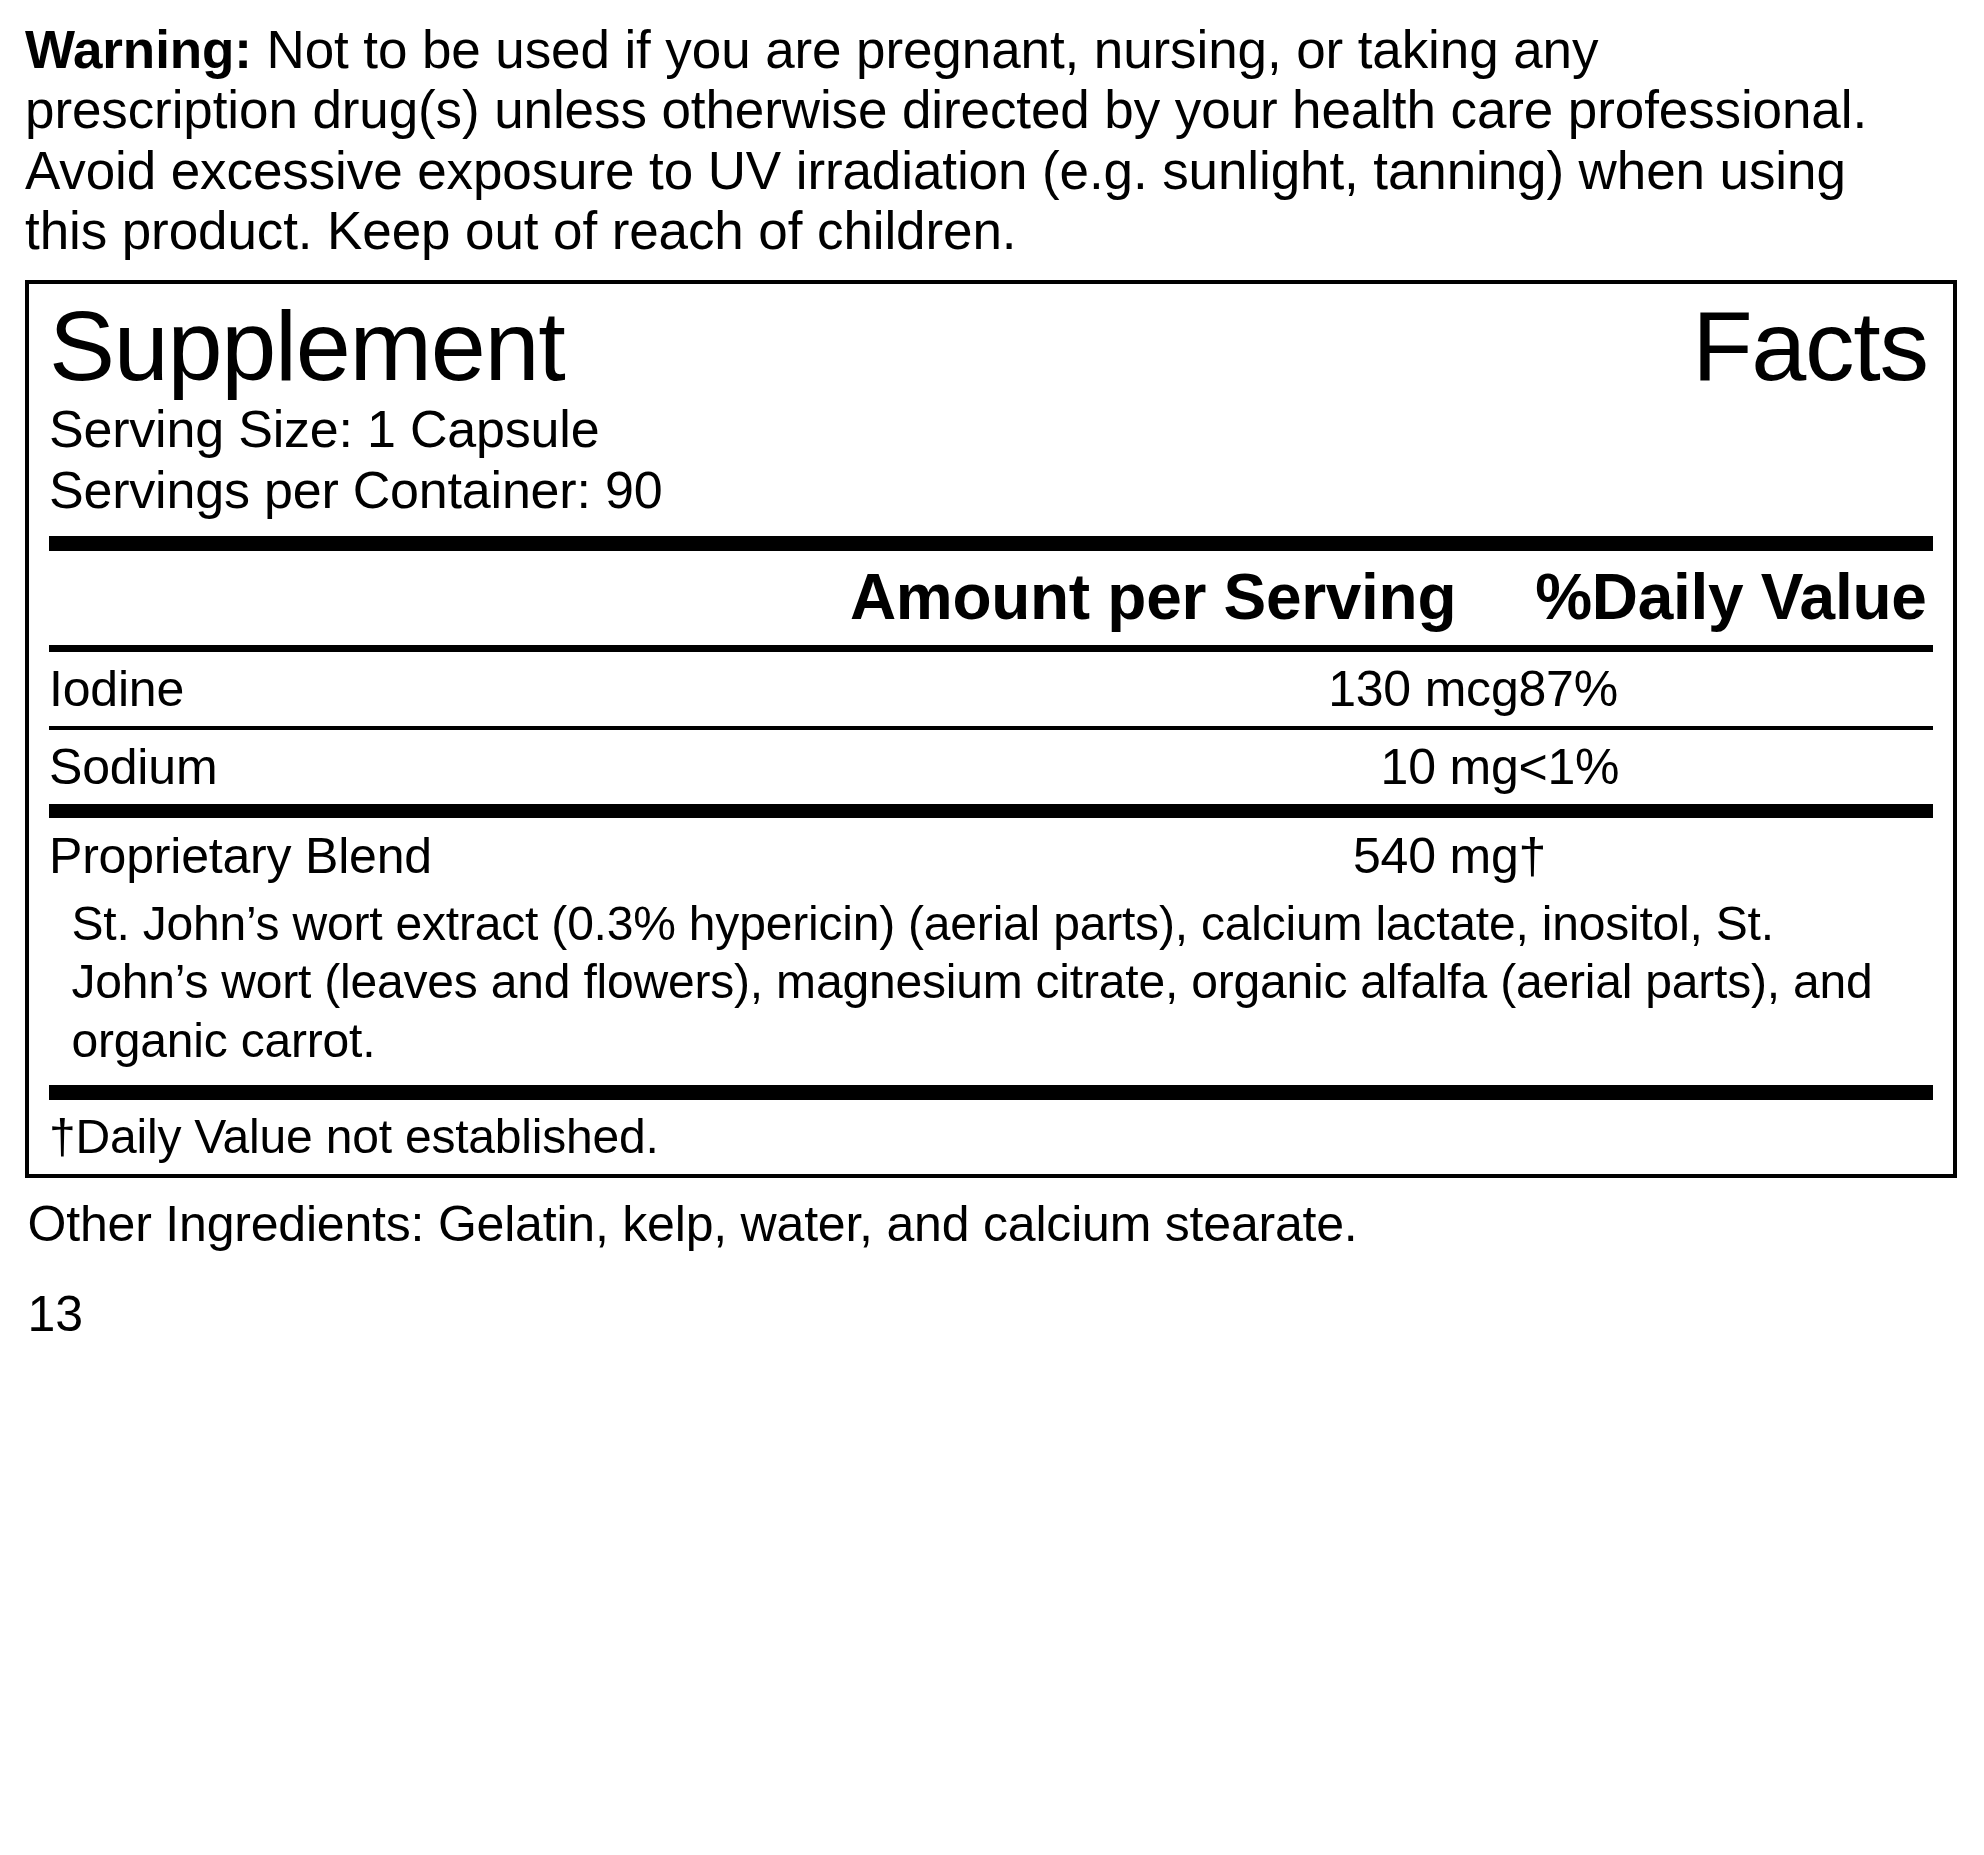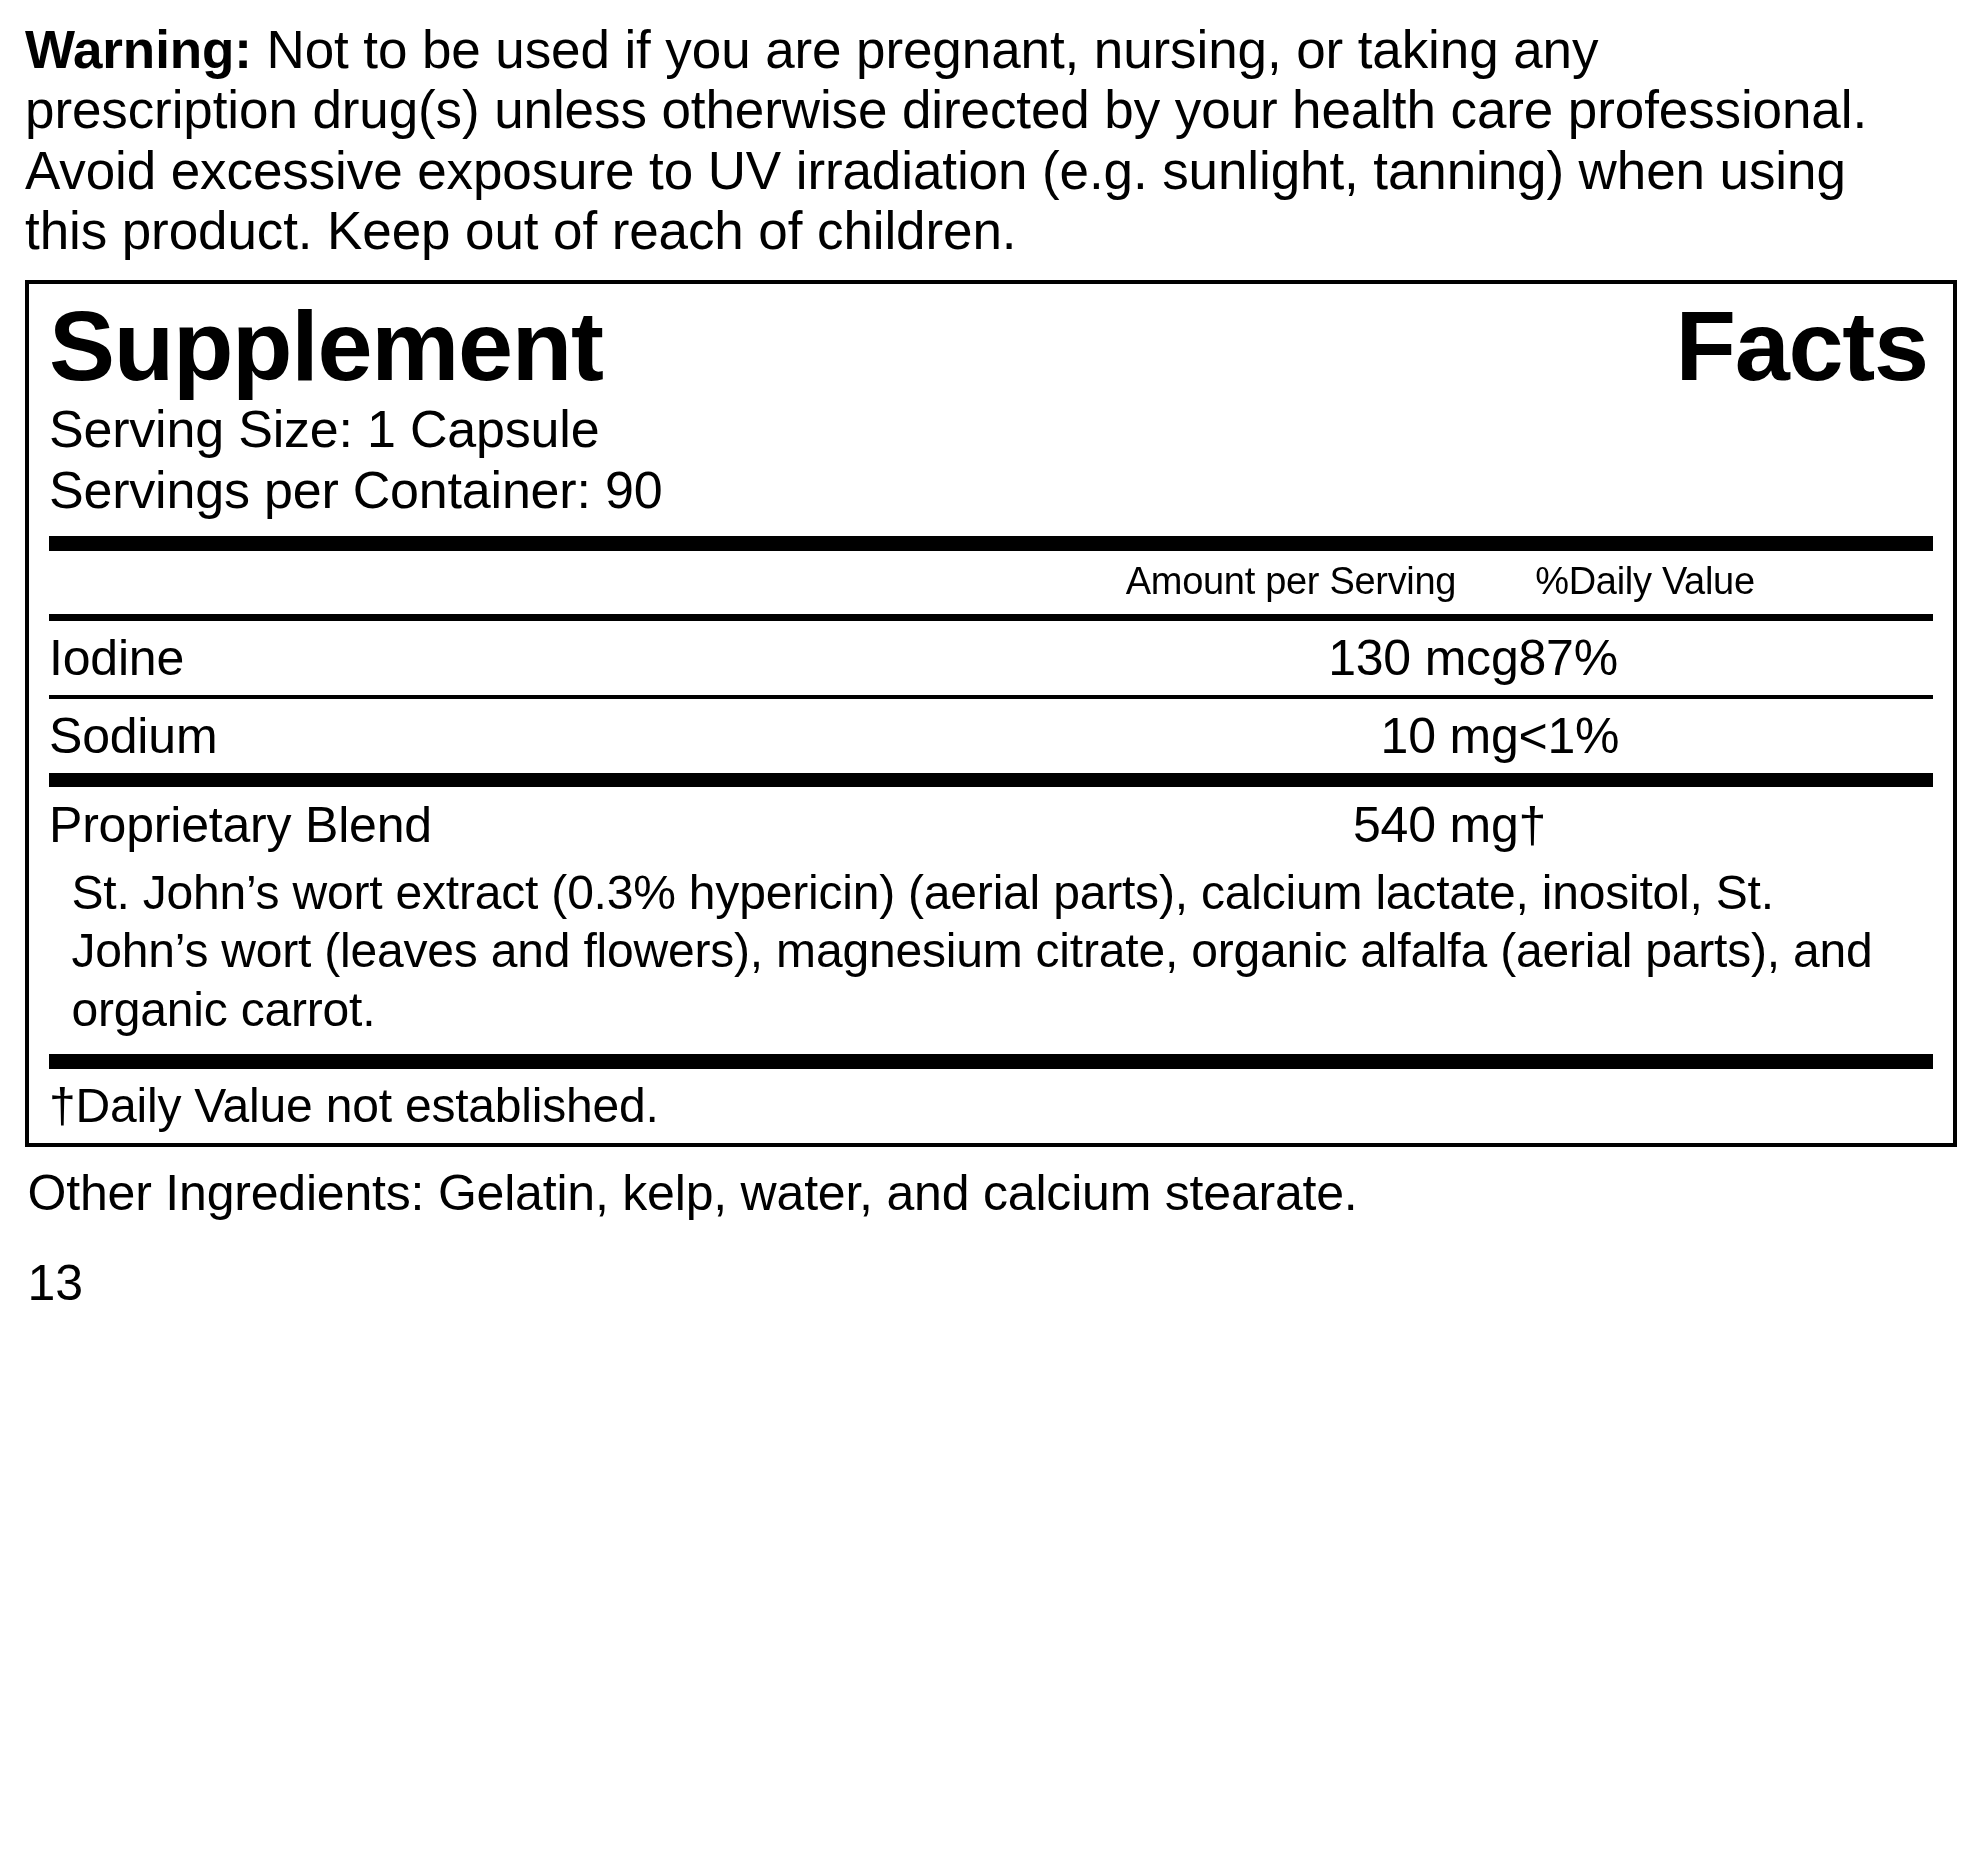--- a/index.html
+++ b/index.html
@@ -37,21 +37,21 @@
   
   .sf-box {
     box-sizing: border-box;
     border: 4px solid #000;
     padding: 0 20px 6.6px 20px;
     width: 1932px;
   }
 
   .sf-title {
     font-size: 99px;
-    font-weight: bold;
+    font-weight: normal;
     letter-spacing: -1.3px;
     line-height: 1.0;
     padding: 12px 0 4px 0;
     display: flex;
     justify-content: space-between;
     white-space: nowrap;
     gap: 24px;
   }
   .sf-title .word2 { padding-right: 5.3px; }
 
@@ -85,22 +85,22 @@
   }
   table.sf-table td {
     padding: 0;
     vertical-align: bottom;
   }
   .col-name  { width: 44%; }
   .col-amt   { width: 34%; text-align: right; padding-right: 79px !important; }
   .col-dv    { width: 22%; text-align: left; }
 
   .head-row td {
-    font-size: 38px;
-    font-weight: normal;
+    font-size: 64px;
+    font-weight: bold;
     letter-spacing: -0.3px;
     padding: 9.3px 0 10.6px 0 !important;
   }
   .head-row .col-amt { padding-right: 79px !important; }
 
   .data-row td {
     font-size: 50px;
     letter-spacing: -0.2px;
     padding: 8px 0 8px 0 !important;
   }

